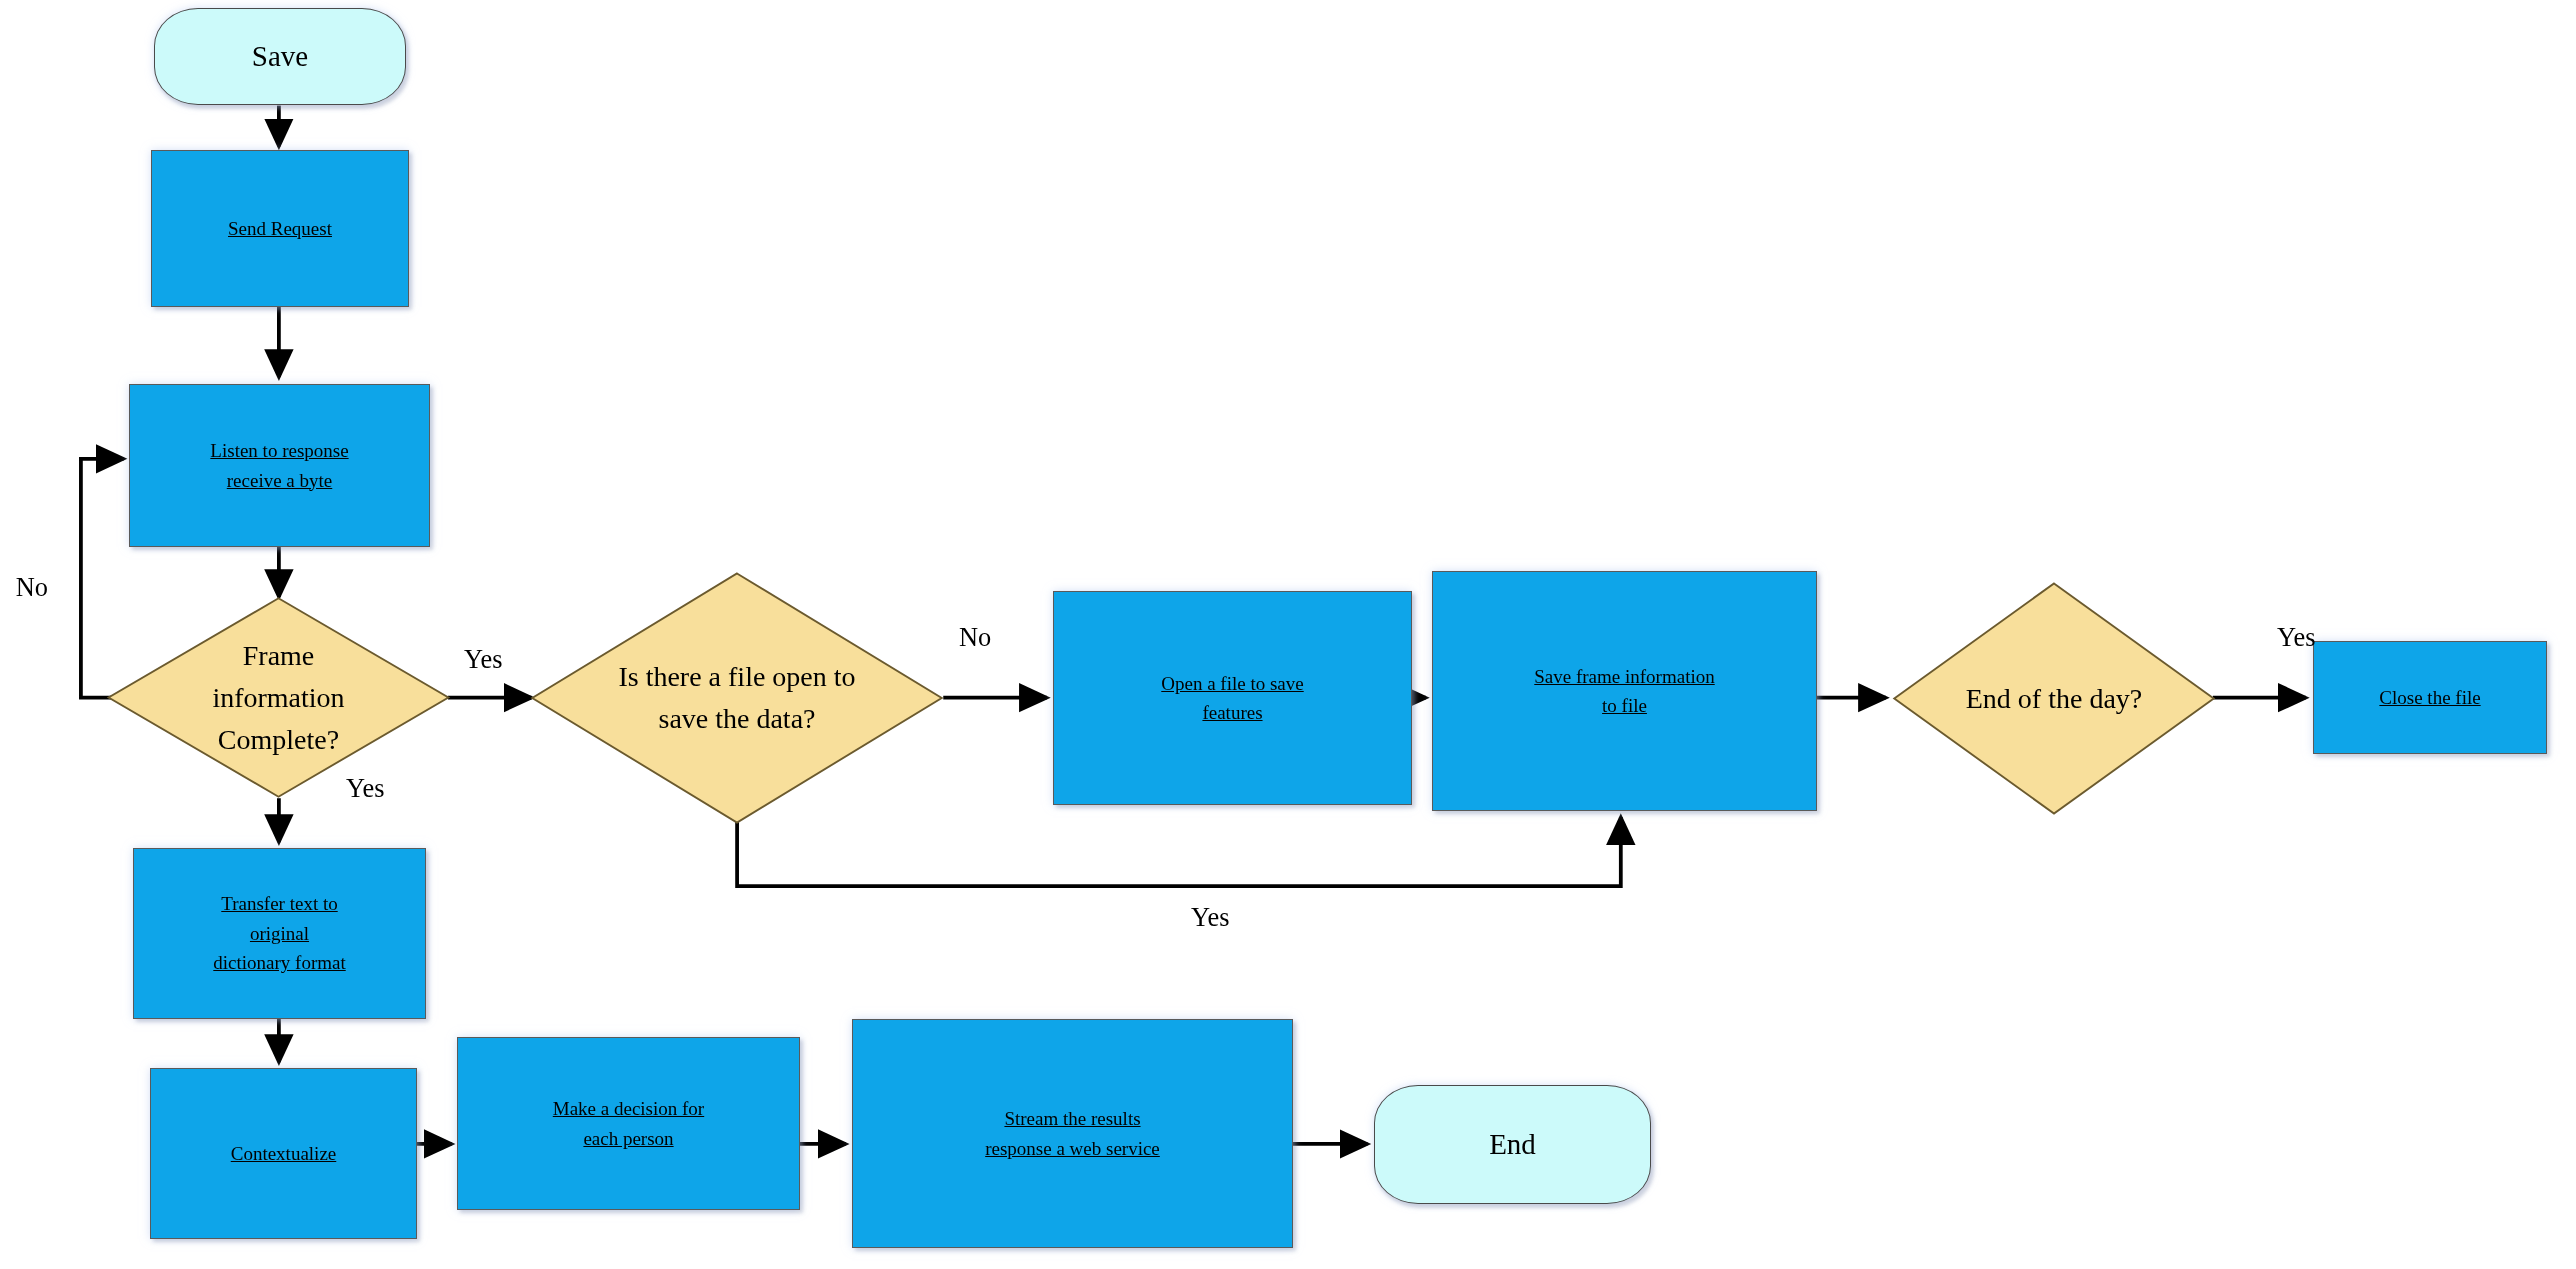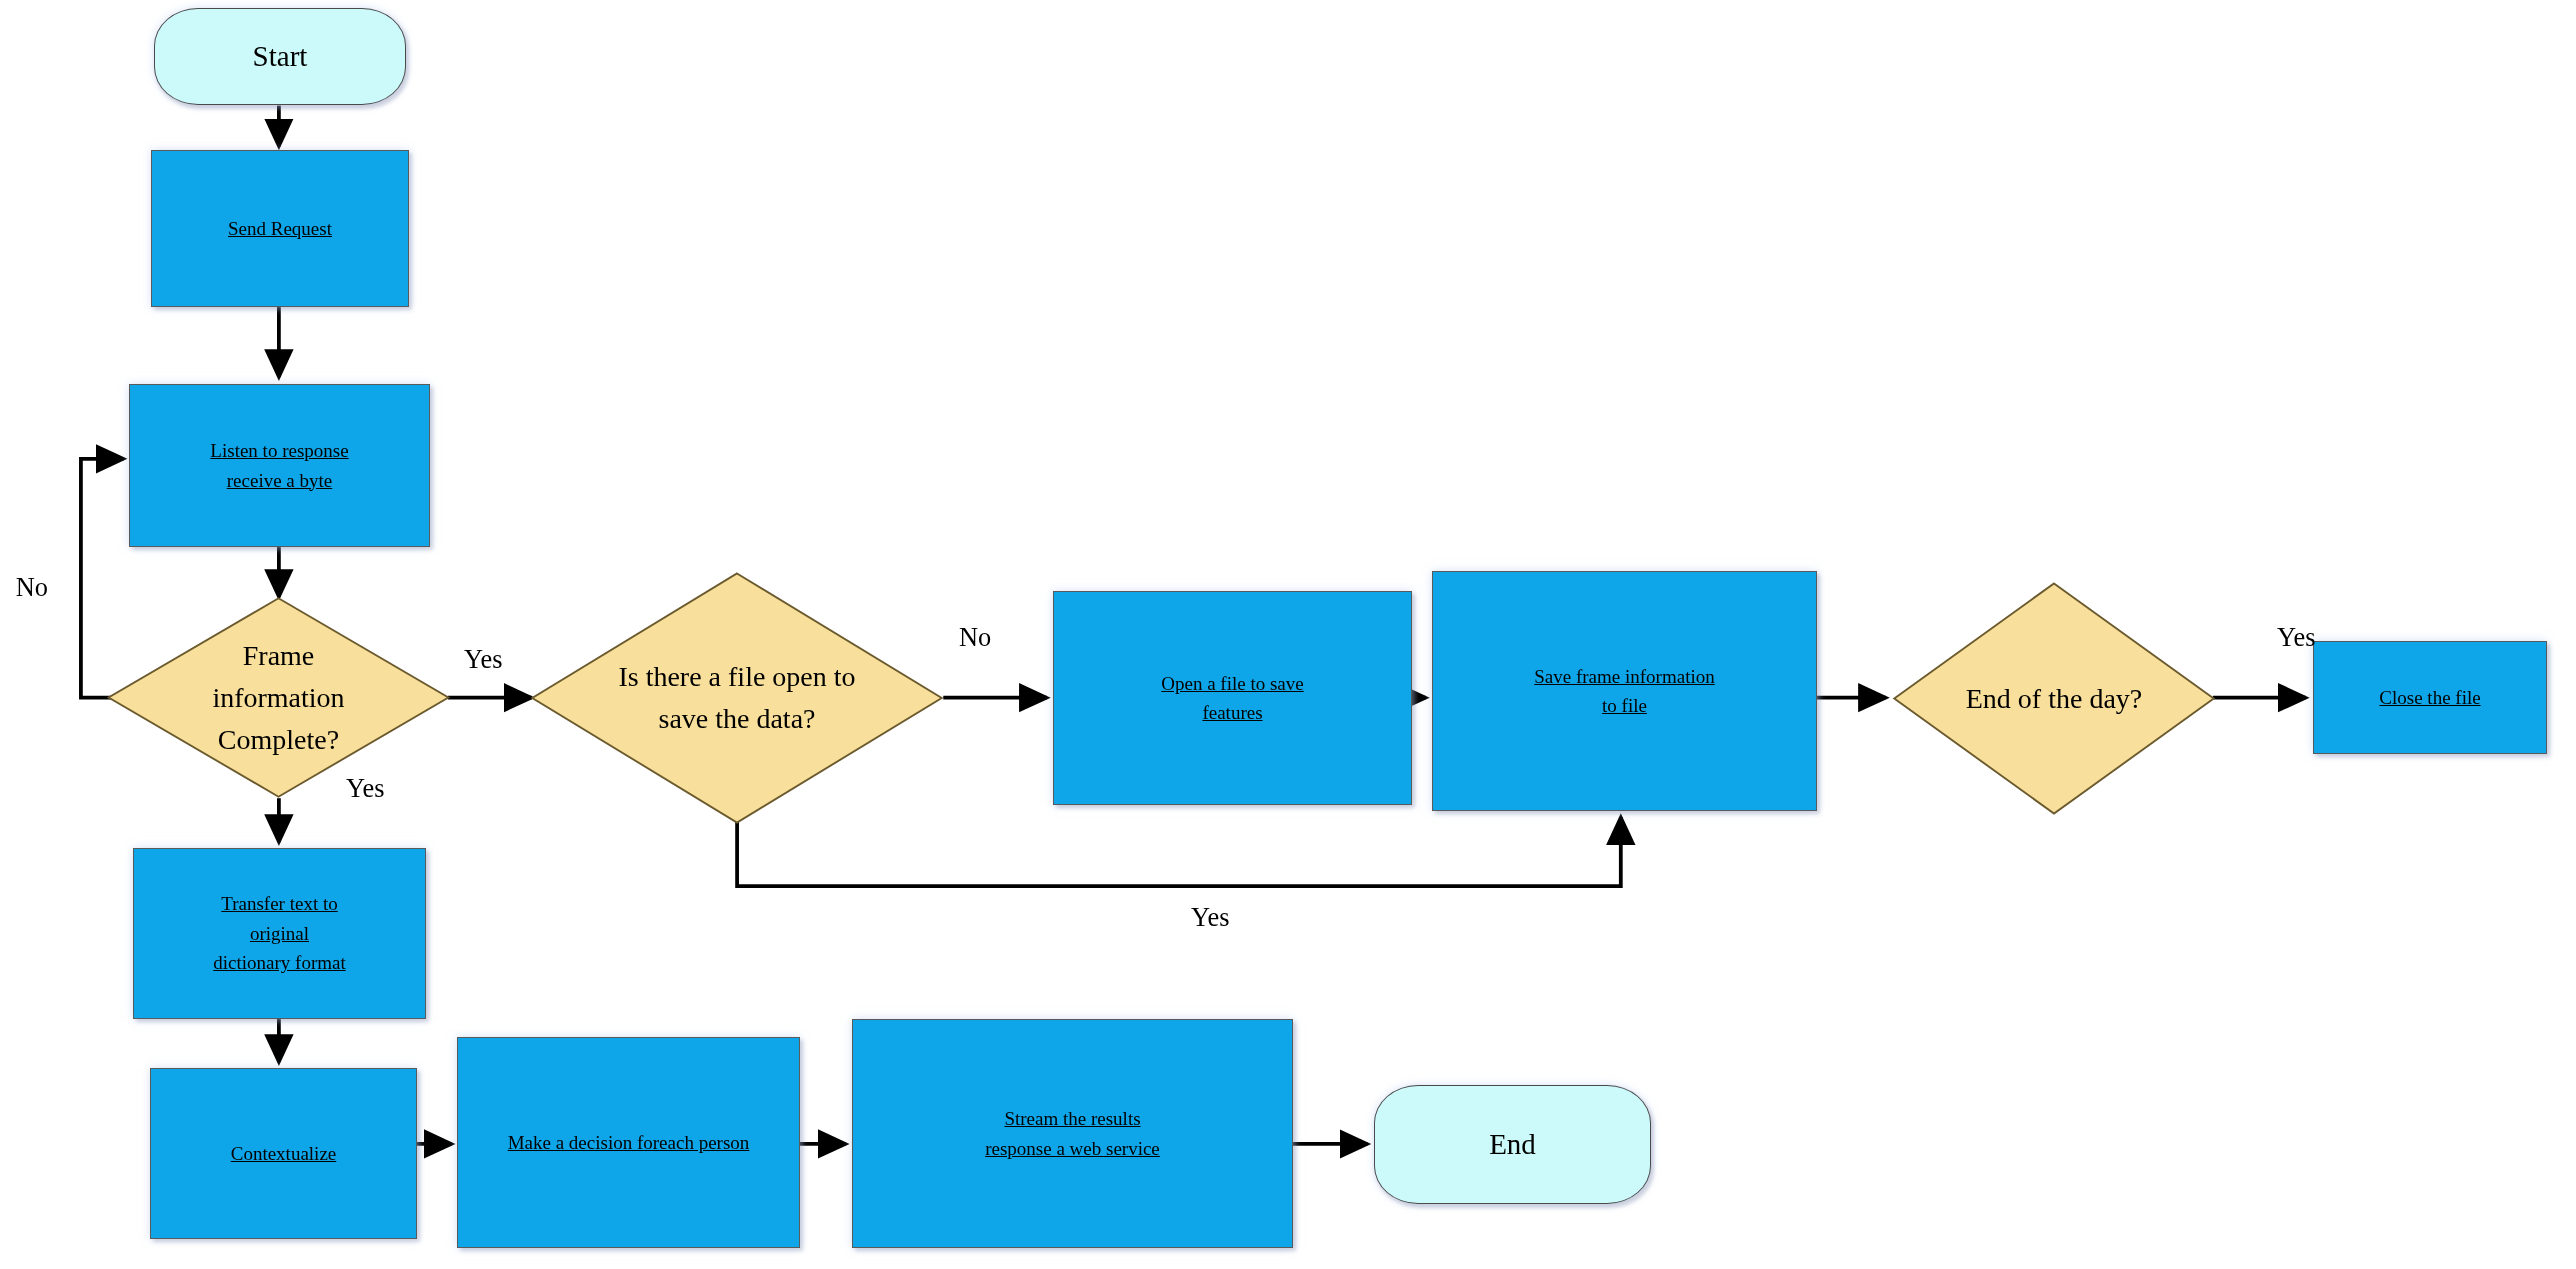--- a/index.html
+++ b/index.html
@@ -123,21 +123,21 @@
 
       <path d="M662,1820 L718,1820"></path>
 
       <path d="M1272,1820 L1345,1820"></path>
 
       <path d="M1970,1820 L2175,1820"></path>
     </g>
   </svg>
 
   <div class="node terminal" style="left:154px; top:7.5px; width:252px; height:97px;">
-    <span>Start</span>
+    <span>Save</span>
   </div>
 
   <div class="node process" style="left:151px; top:150px; width:258px; height:157px;">
     <span>Send Request</span>
   </div>
 
   <div class="node process" style="left:129px; top:384px; width:301px; height:163px; flex-direction:column;">
     <span class="line-break">Listen to response</span>
     <span class="line-break">receive a byte</span>
   </div>
@@ -187,21 +187,21 @@
   <div class="node process" style="left:133px; top:848px; width:293px; height:171px; flex-direction:column;">
     <span class="line-break">Transfer text to</span>
     <span class="line-break">original</span>
     <span class="line-break">dictionary format</span>
   </div>
 
   <div class="node process" style="left:150px; top:1068px; width:267px; height:171px;">
     <span>Contextualize</span>
   </div>
 
-  <div class="node process" style="left:457px; top:1037px; width:343px; height:211px; flex-direction:row;">
+  <div class="node process" style="left:457px; top:1037px; width:343px; height:173px; flex-direction:column;">
     <span class="line-break">Make a decision for</span>
     <span class="line-break">each person</span>
   </div>
 
   <div class="node process" style="left:852px; top:1019px; width:441px; height:229px; flex-direction:column;">
     <span class="line-break">Stream the results</span>
     <span class="line-break">response a web service</span>
   </div>
 
   <div class="node terminal" style="left:1374px; top:1085px; width:277px; height:119px;">

